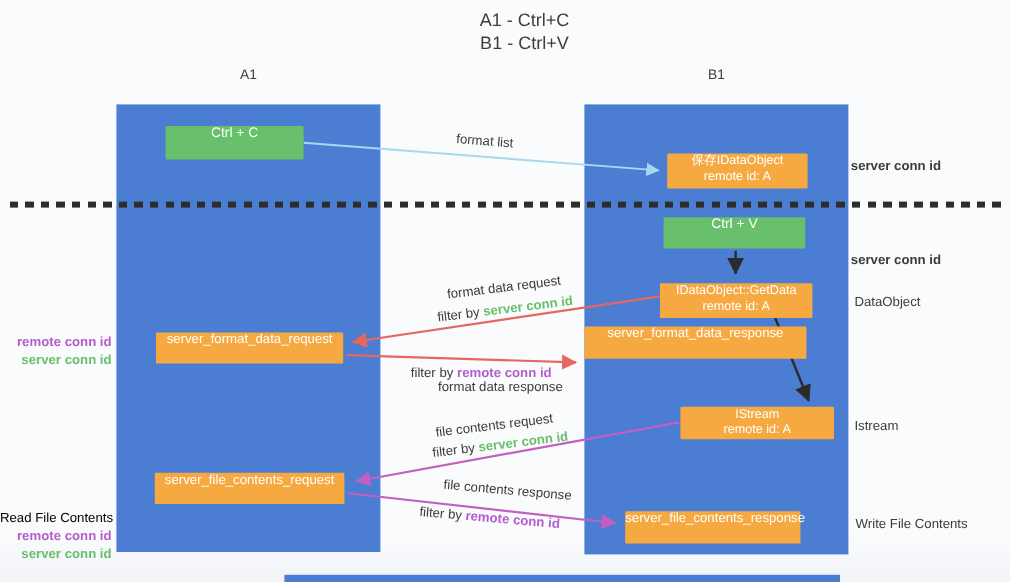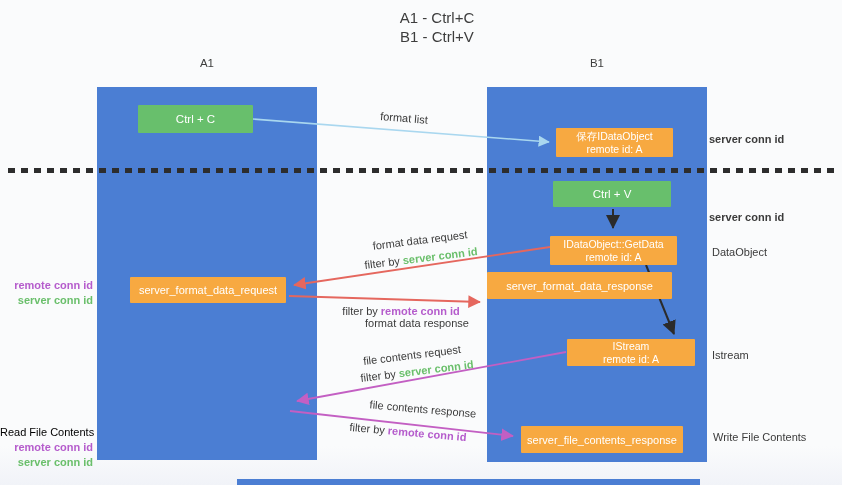--- a/index.html
+++ b/index.html
@@ -9,33 +9,33 @@
 
   .title{left:437px;top:8px;transform:translateX(-50%);font-size:15px;line-height:19px;color:#3d3d3d;text-align:center;white-space:nowrap;}
 
   .lane{background:#4b7ed3;}
   .lane-left{left:97px;top:87px;width:220px;height:373px;}
   .lane-right{left:487px;top:87px;width:220px;height:375px;}
   .lane-header{top:56px;width:220px;text-align:center;font-size:11.5px;line-height:14px;color:#3d3d3d;}
   .lane-header.lh-left{left:97px;}
   .lane-header.lh-right{left:487px;}
 
-  .node{color:#fff;text-align:center;display:flex;flex-direction:column;justify-content:center;border-radius:1px;}
+  .node{color:#fff;text-align:center;display:flex;flex-direction:column;border-radius:1px;}
   .node.green{background:#68bf6c;font-size:11.5px;}
   .node.orange{background:#f7a941;font-size:11px;}
   .node .l2{font-size:10.5px;}
   .node-ctrl-c{left:138px;top:105px;width:115px;height:28px;}
   .node-save{left:556px;top:128px;width:117px;height:29px;line-height:13px;}
   .node-ctrl-v{left:553px;top:181px;width:118px;height:26px;}
   .node-getdata{left:550px;top:236px;width:127px;height:29px;line-height:13px;}
   .node-fmt-req{left:130px;top:277px;width:156px;height:26px;}
   .node-fmt-resp{left:487px;top:272px;width:185px;height:27px;}
   .node-istream{left:567px;top:339px;width:128px;height:27px;line-height:13px;}
   .node-file-req{left:129px;top:394px;width:158px;height:26px;}
-  .node-file-resp{left:521px;top:426px;width:162px;height:27px;}
+  .node-file-resp{left:521px;top:426px;width:146px;height:27px;}
 
   .dotted-line{left:8px;top:168px;width:830px;height:5px;
     background:repeating-linear-gradient(90deg,#2d2d2d 0 7px,transparent 7px 13px);}
 
   .alabel{font-size:11px;color:#3b3b3b;white-space:nowrap;transform-origin:center;}
   .green-t{color:#6abf6b;font-weight:bold;}
   .purple-t{color:#b55ccc;font-weight:bold;}
 
   .side-label{font-size:11px;color:#3b3b3b;white-space:nowrap;}
   .side-group{width:93px;text-align:right;line-height:15px;font-size:11px;white-space:nowrap;}
@@ -107,20 +107,23 @@
   <div class="abs node orange node-fmt-req">
     <span>server_format_data_request</span>
   </div>
   <div class="abs node orange node-fmt-resp">
     <span>server_format_data_response</span>
   </div>
   <div class="abs node orange node-istream">
     <span class="l2">IStream</span>
     <span class="l2">remote id: A</span>
   </div>
+  <div class="abs node orange node-file-req">
+    <span>server_file_contents_request</span>
+  </div>
   <div class="abs node orange node-file-resp">
     <span>server_file_contents_response</span>
   </div>
 
   <div class="abs alabel" style="left:404px;top:118px;transform:translate(-50%,-50%) rotate(4.5deg);">format list</div>
 
   <div class="abs alabel" style="left:420px;top:240px;transform:translate(-50%,-50%) rotate(-7deg);">format data request</div>
   <div class="abs alabel" style="left:421px;top:258px;transform:translate(-50%,-50%) rotate(-7deg);">
     <span>filter by </span><span class="green-t">server conn id</span>
   </div>

